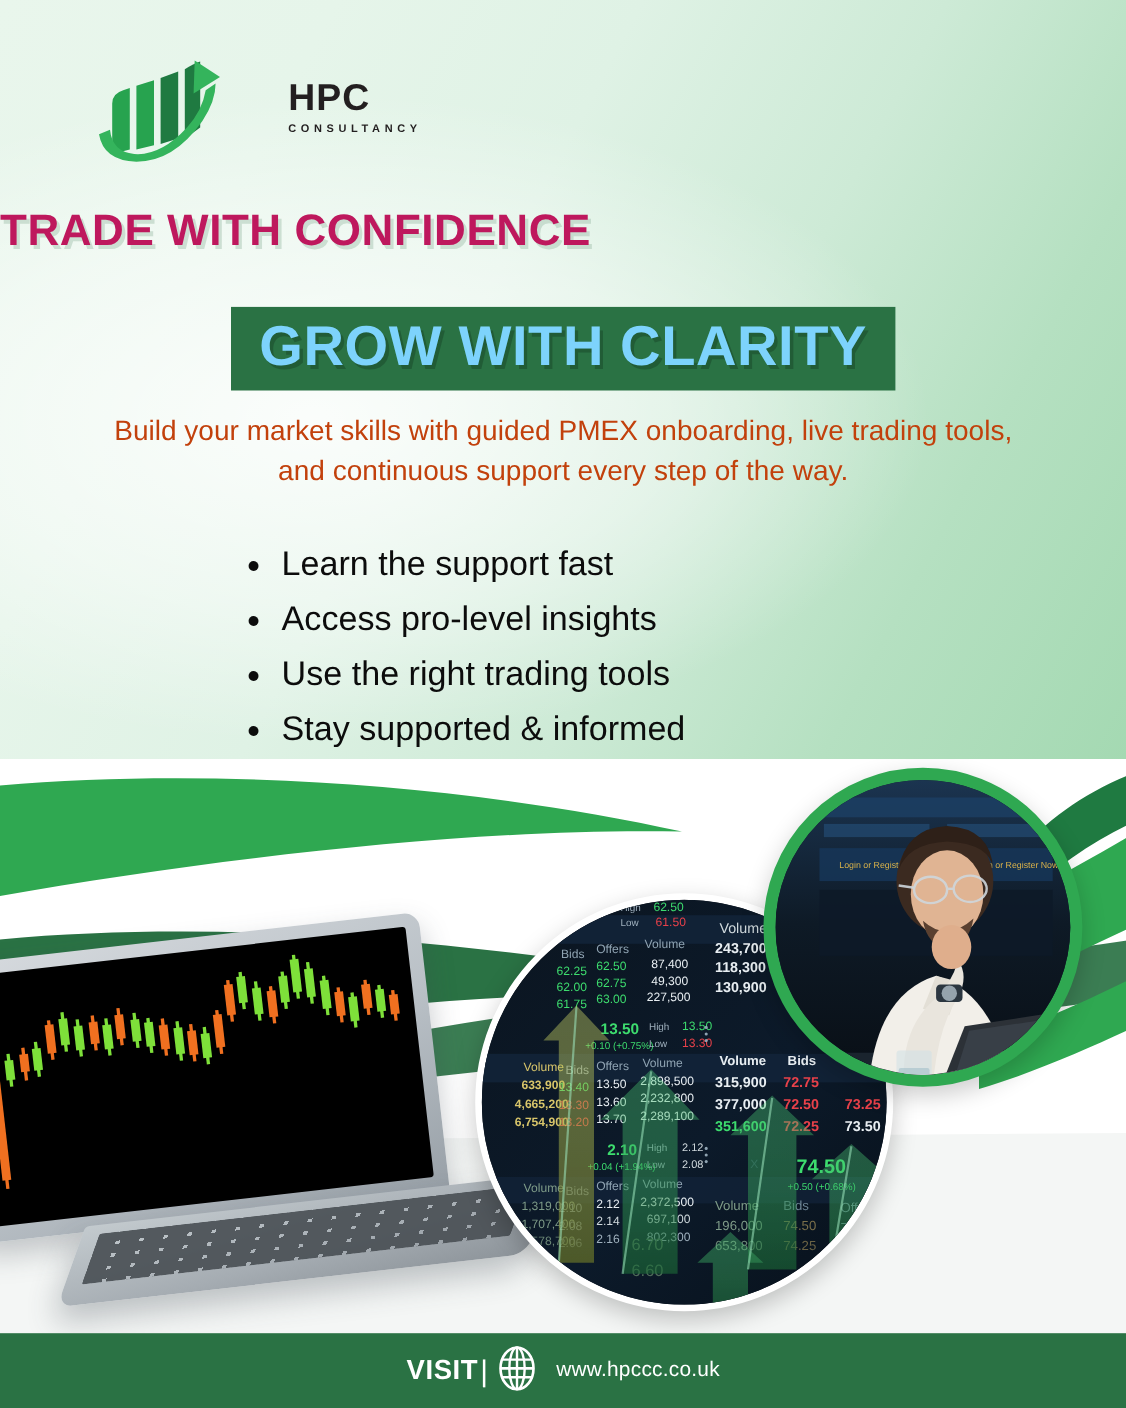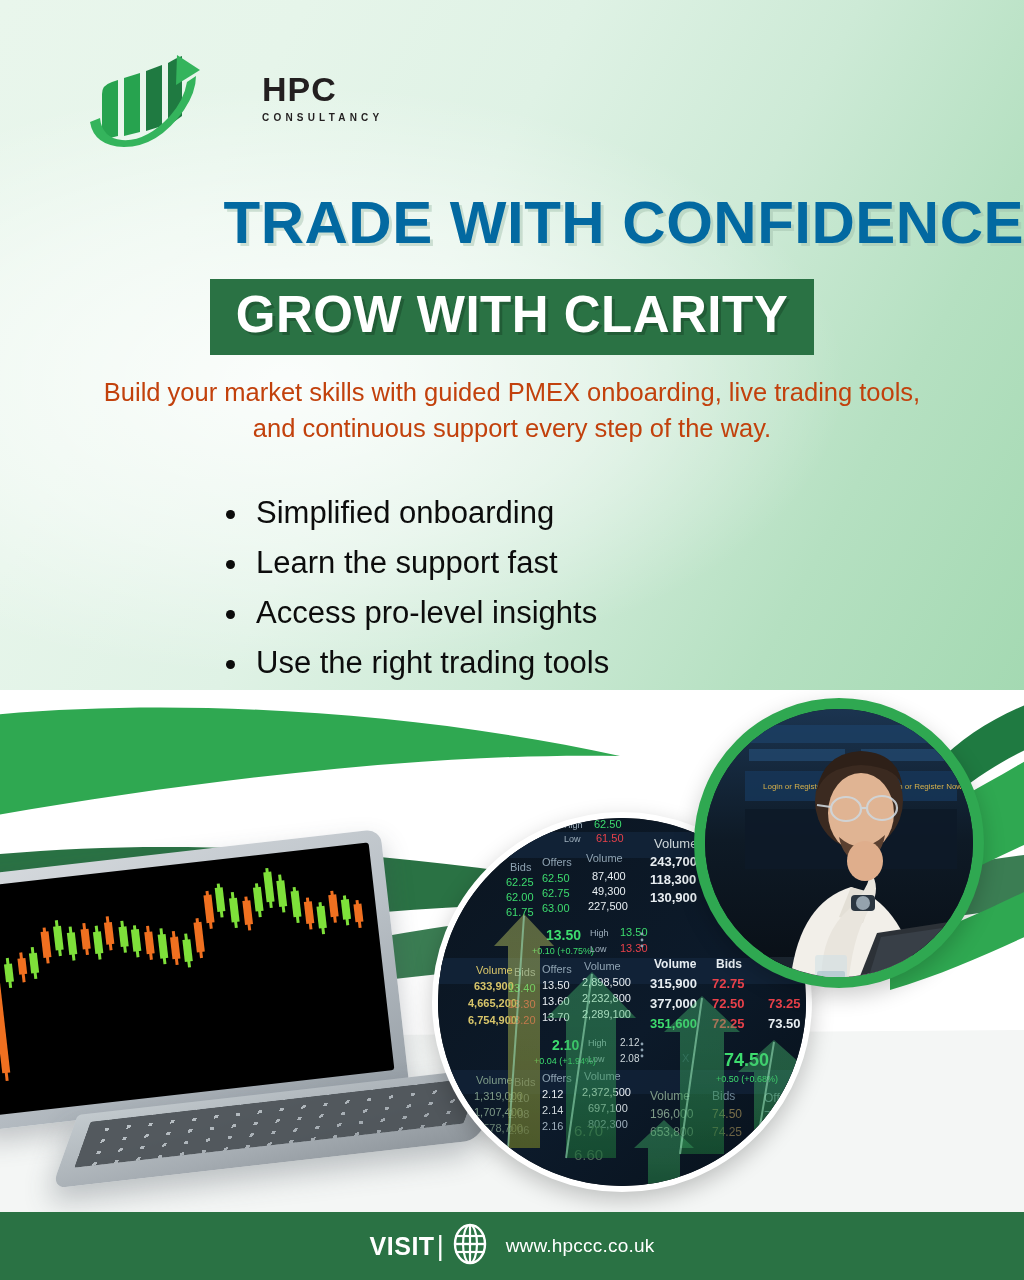--- a/index.html
+++ b/index.html
@@ -72,42 +72,42 @@
     color: #231f20;
     letter-spacing: 4.2px;
     margin-top: 6px;
   }
 
   
   .headline {
     position: absolute;
     left: 0; top: 188px;
     width: 1024px;
-    text-align: right;
-    font-size: 60px;
+    text-align: left;
+    font-size: 40px;
     font-weight: bold;
     letter-spacing: 0.5px;
-    color: #0369a1;
+    color: #be185d;
     text-shadow: 3px 3px 0 rgba(160,190,170,0.45);
     white-space: nowrap;
   }
 
   .subhead-wrap {
     position: absolute;
     left: 0; top: 279px;
     width: 1024px;
     text-align: center;
   }
   .subhead-box {
     display: inline-block;
     background: #2a7244;
     padding: 9px 26px 13px 26px;
     font-size: 51px;
     font-weight: bold;
-    color: #ffffff;
+    color: #7dd3fc;
     letter-spacing: 0.5px;
     text-shadow: 3px 3px 0 rgba(20,60,35,0.40);
     line-height: 1.05;
     white-space: nowrap;
   }
 
   
   .body-copy {
     position: absolute;
     left: 80px; top: 374px;
@@ -277,21 +277,20 @@
 
   <div class="headline">TRADE WITH CONFIDENCE</div>
 
   <div class="subhead-wrap">
     <span class="subhead-box">GROW WITH CLARITY</span>
   </div>
 
   <div class="body-copy">Build your market skills with guided PMEX onboarding, live trading tools, and continuous support every step of the way.</div>
 
   <ul class="bullets">
-    <li>Simplified onboarding</li>
     <li>Learn the support fast</li>
     <li>Access pro-level insights</li>
     <li>Use the right trading tools</li>
     <li>Stay supported &amp; informed</li>
   </ul>
 
   <div class="lower">
 
     <svg class="lower-svg" width="1024" height="522">
       <path d="M-20 26 C 180 6, 420 22, 620 66 C 430 62, 180 92, -20 128 Z" fill="#2fa851"></path>

